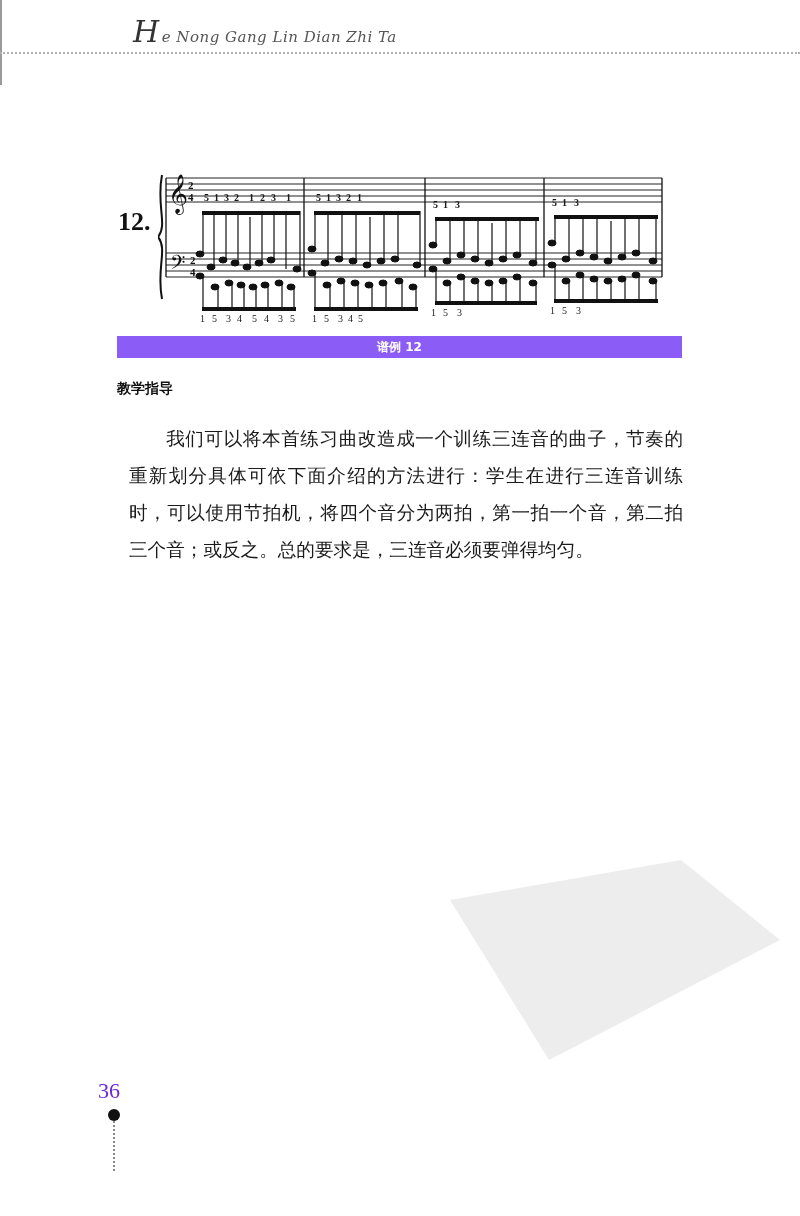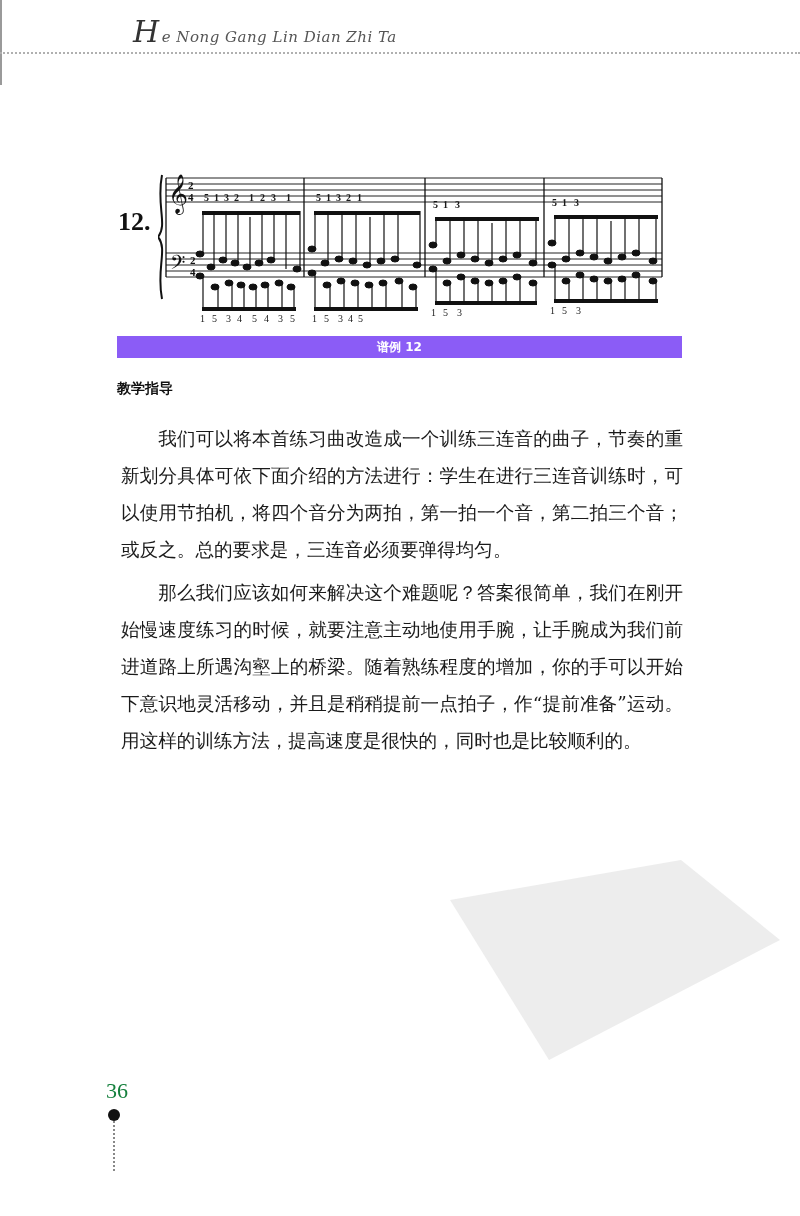--- a/index.html
+++ b/index.html
@@ -34,30 +34,30 @@
     .section-title {
       position: absolute; left: 117px; top: 380px;
       font-family: Liberation Sans, sans-serif; font-weight: bold; font-size: 14px; color: #111;
     }
 
     .body-text {
       position: absolute; left: 117px; top: 420px; width: 566px;
       font-family: "DejaVu Serif", serif; font-size: 18.6px; line-height: 37px; color: #1a1a1a;
       text-align: justify;
     }
-    .body-text p { margin: 0 0 6px 4px; text-indent: 2em; }
+    .body-text p { margin: 0 0 6px 12px; text-indent: 2em; }
 
     .watermark {
       position: absolute; left: 450px; top: 860px; width: 330px; height: 200px;
       background: #dcdcdc; opacity: 0.5;
       clip-path: polygon(0% 20%, 70% 0%, 100% 40%, 30% 100%);
       pointer-events: none;
     }
 
-    .page-number { position: absolute; left: 106px; top: 1078px; font-family: "Liberation Serif", serif; font-size: 22px; color: #15803d; }
+    .page-number { position: absolute; left: 98px; top: 1078px; font-family: "Liberation Serif", serif; font-size: 22px; color: #6d28d9; }
     .page-dot { position: absolute; left: 108px; top: 1109px; width: 12px; height: 12px; border-radius: 50%; background: #111; }
     .page-dots { position: absolute; left: 113px; top: 1121px; height: 50px; border-left: 2px dotted #888; }
   </style>
 </head>
 <body>
 
 <div class="left-edge"></div>
 
 <div class="header">
   <div class="header-title">
@@ -335,18 +335,17 @@
 <div class="caption-bar">
   <span>谱例 12</span>
 </div>
 
 <div class="section-title">教学指导</div>
 
 <div class="watermark"></div>
 
 <div class="body-text">
   <p>我们可以将本首练习曲改造成一个训练三连音的曲子，节奏的重新划分具体可依下面介绍的方法进行：学生在进行三连音训练时，可以使用节拍机，将四个音分为两拍，第一拍一个音，第二拍三个音；或反之。总的要求是，三连音必须要弹得均匀。</p>
-  <p>那么我们应该如何来解决这个难题呢？答案很简单，我们在刚开始慢速度练习的时候，就要注意主动地使用手腕，让手腕成为我们前进道路上所遇沟壑上的桥梁。随着熟练程度的增加，你的手可以开始下意识地灵活移动，并且是稍稍提前一点拍子，作“提前准备”运动。用这样的训练方法，提高速度是很快的，同时也是比较顺利的。</p>
 </div>
 
 <div class="page-number">36</div>
 <div class="page-dot"></div>
 <div class="page-dots"></div>
 
 </body></html>

